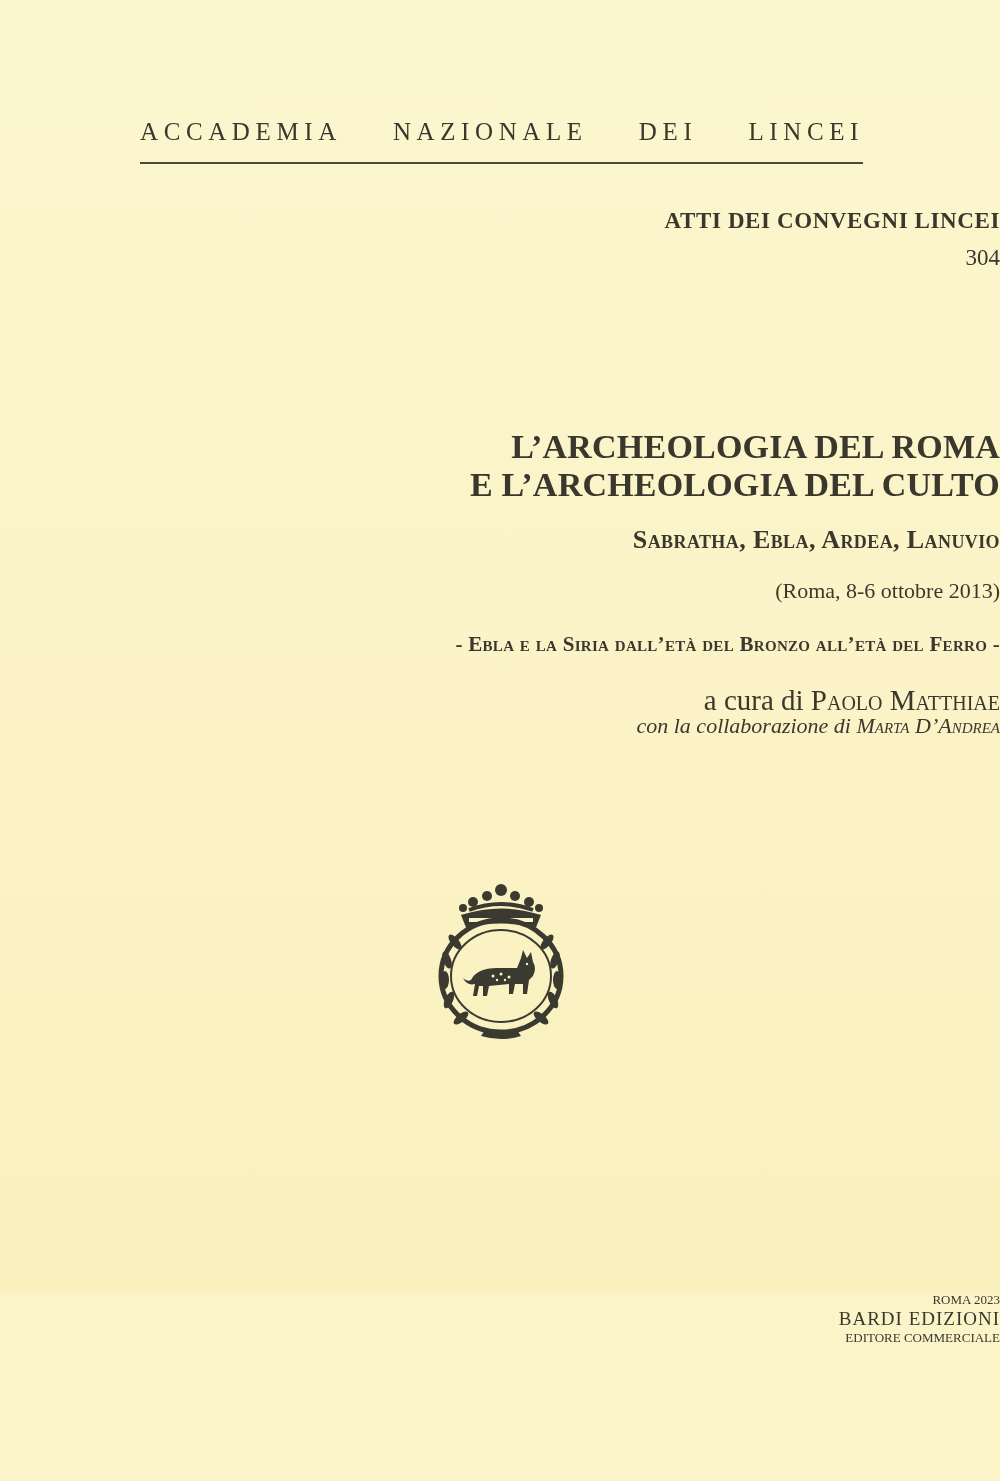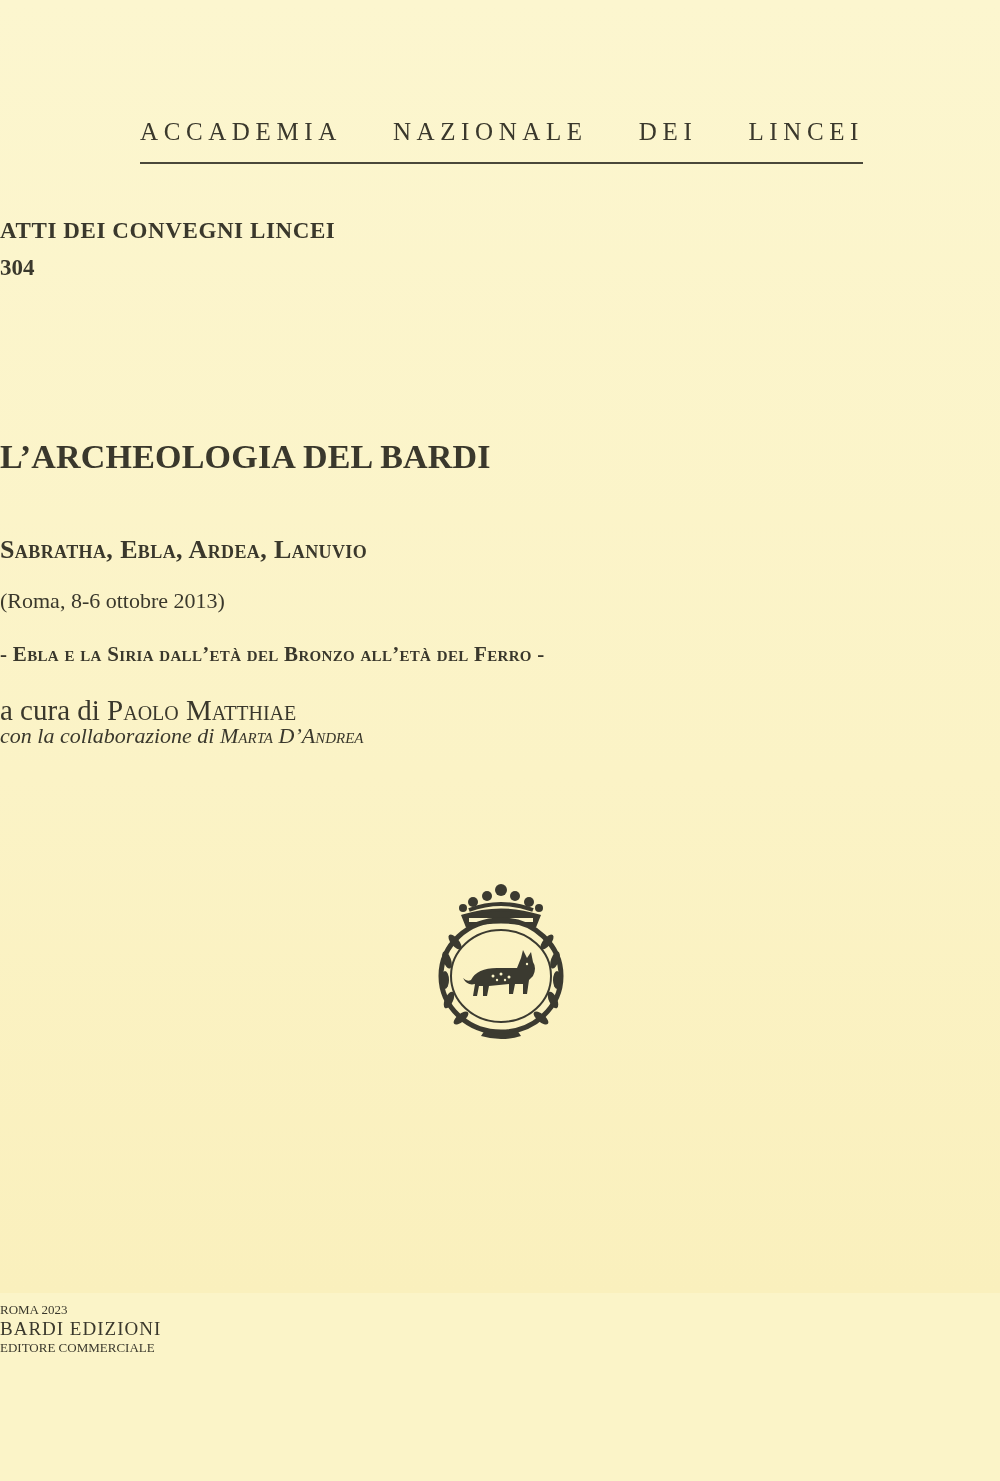--- a/index.html
+++ b/index.html
@@ -17,23 +17,23 @@
     .academy {
       position: absolute; left: 140px; top: 118px; width: 724px;
       font-size: 25px; letter-spacing: 5.6px; white-space: nowrap;
       display: flex; justify-content: space-between;
     }
     .academy span { display: inline-block; }
     .rule {
       position: absolute; left: 140px; top: 162px; width: 723px; height: 2px;
       background: #4a483a;
     }
-    .center { position: absolute; left: 0; width: 1000px; text-align: left; white-space: nowrap; margin-top: 10px; }
+    .center { position: absolute; left: 0; width: 1000px; text-align: right; white-space: nowrap; }
     .series { top: 208px; font-size: 23px; font-weight: bold; letter-spacing: 0.6px; }
-    .series-num { top: 245px; font-size: 23px; font-weight: bold; }
+    .series-num { top: 245px; font-size: 23px; font-weight: normal; }
     .giornate { top: 388px; font-size: 24px; }
     .title1 { top: 428px; font-size: 34px; font-weight: bold; letter-spacing: 0.2px; }
     .title2 { top: 466px; font-size: 34px; font-weight: bold; letter-spacing: 0.2px; }
     .sites { top: 525px; font-size: 26px; font-weight: bold; font-variant: small-caps; letter-spacing: 0.4px; }
     .dates { top: 578px; font-size: 22px; }
     .subtitle { top: 632px; font-size: 21px; font-weight: bold; font-variant: small-caps; letter-spacing: 0.3px; }
     .editor { top: 684px; font-size: 29px; }
     .collab { top: 713px; font-size: 22px; font-style: italic; }
     .sc { font-variant: small-caps; }
     .emblem {
@@ -52,21 +52,22 @@
     <span>ACCADEMIA</span>
     <span>NAZIONALE</span>
     <span>DEI</span>
     <span>LINCEI</span>
   </div>
   <div class="rule"></div>
 
   <div class="center series">ATTI DEI CONVEGNI LINCEI</div>
   <div class="center series-num">304</div>
 
-  <div class="center title1">L’ARCHEOLOGIA DEL BARDI</div>
+  <div class="center title1">L’ARCHEOLOGIA DEL ROMA</div>
+  <div class="center title2">E L’ARCHEOLOGIA DEL CULTO</div>
   <div class="center sites">Sabratha, Ebla, Ardea, Lanuvio</div>
   <div class="center dates">(Roma, 8-6 ottobre 2013)</div>
   <div class="center subtitle">- Ebla e la Siria dall’età del Bronzo all’età del Ferro -</div>
 
   <div class="center editor">
     <span>a cura di </span><span class="sc">Paolo Matthiae</span>
   </div>
   <div class="center collab">
     <span>con la collaborazione di </span><span class="sc">Marta D’Andrea</span>
   </div>

